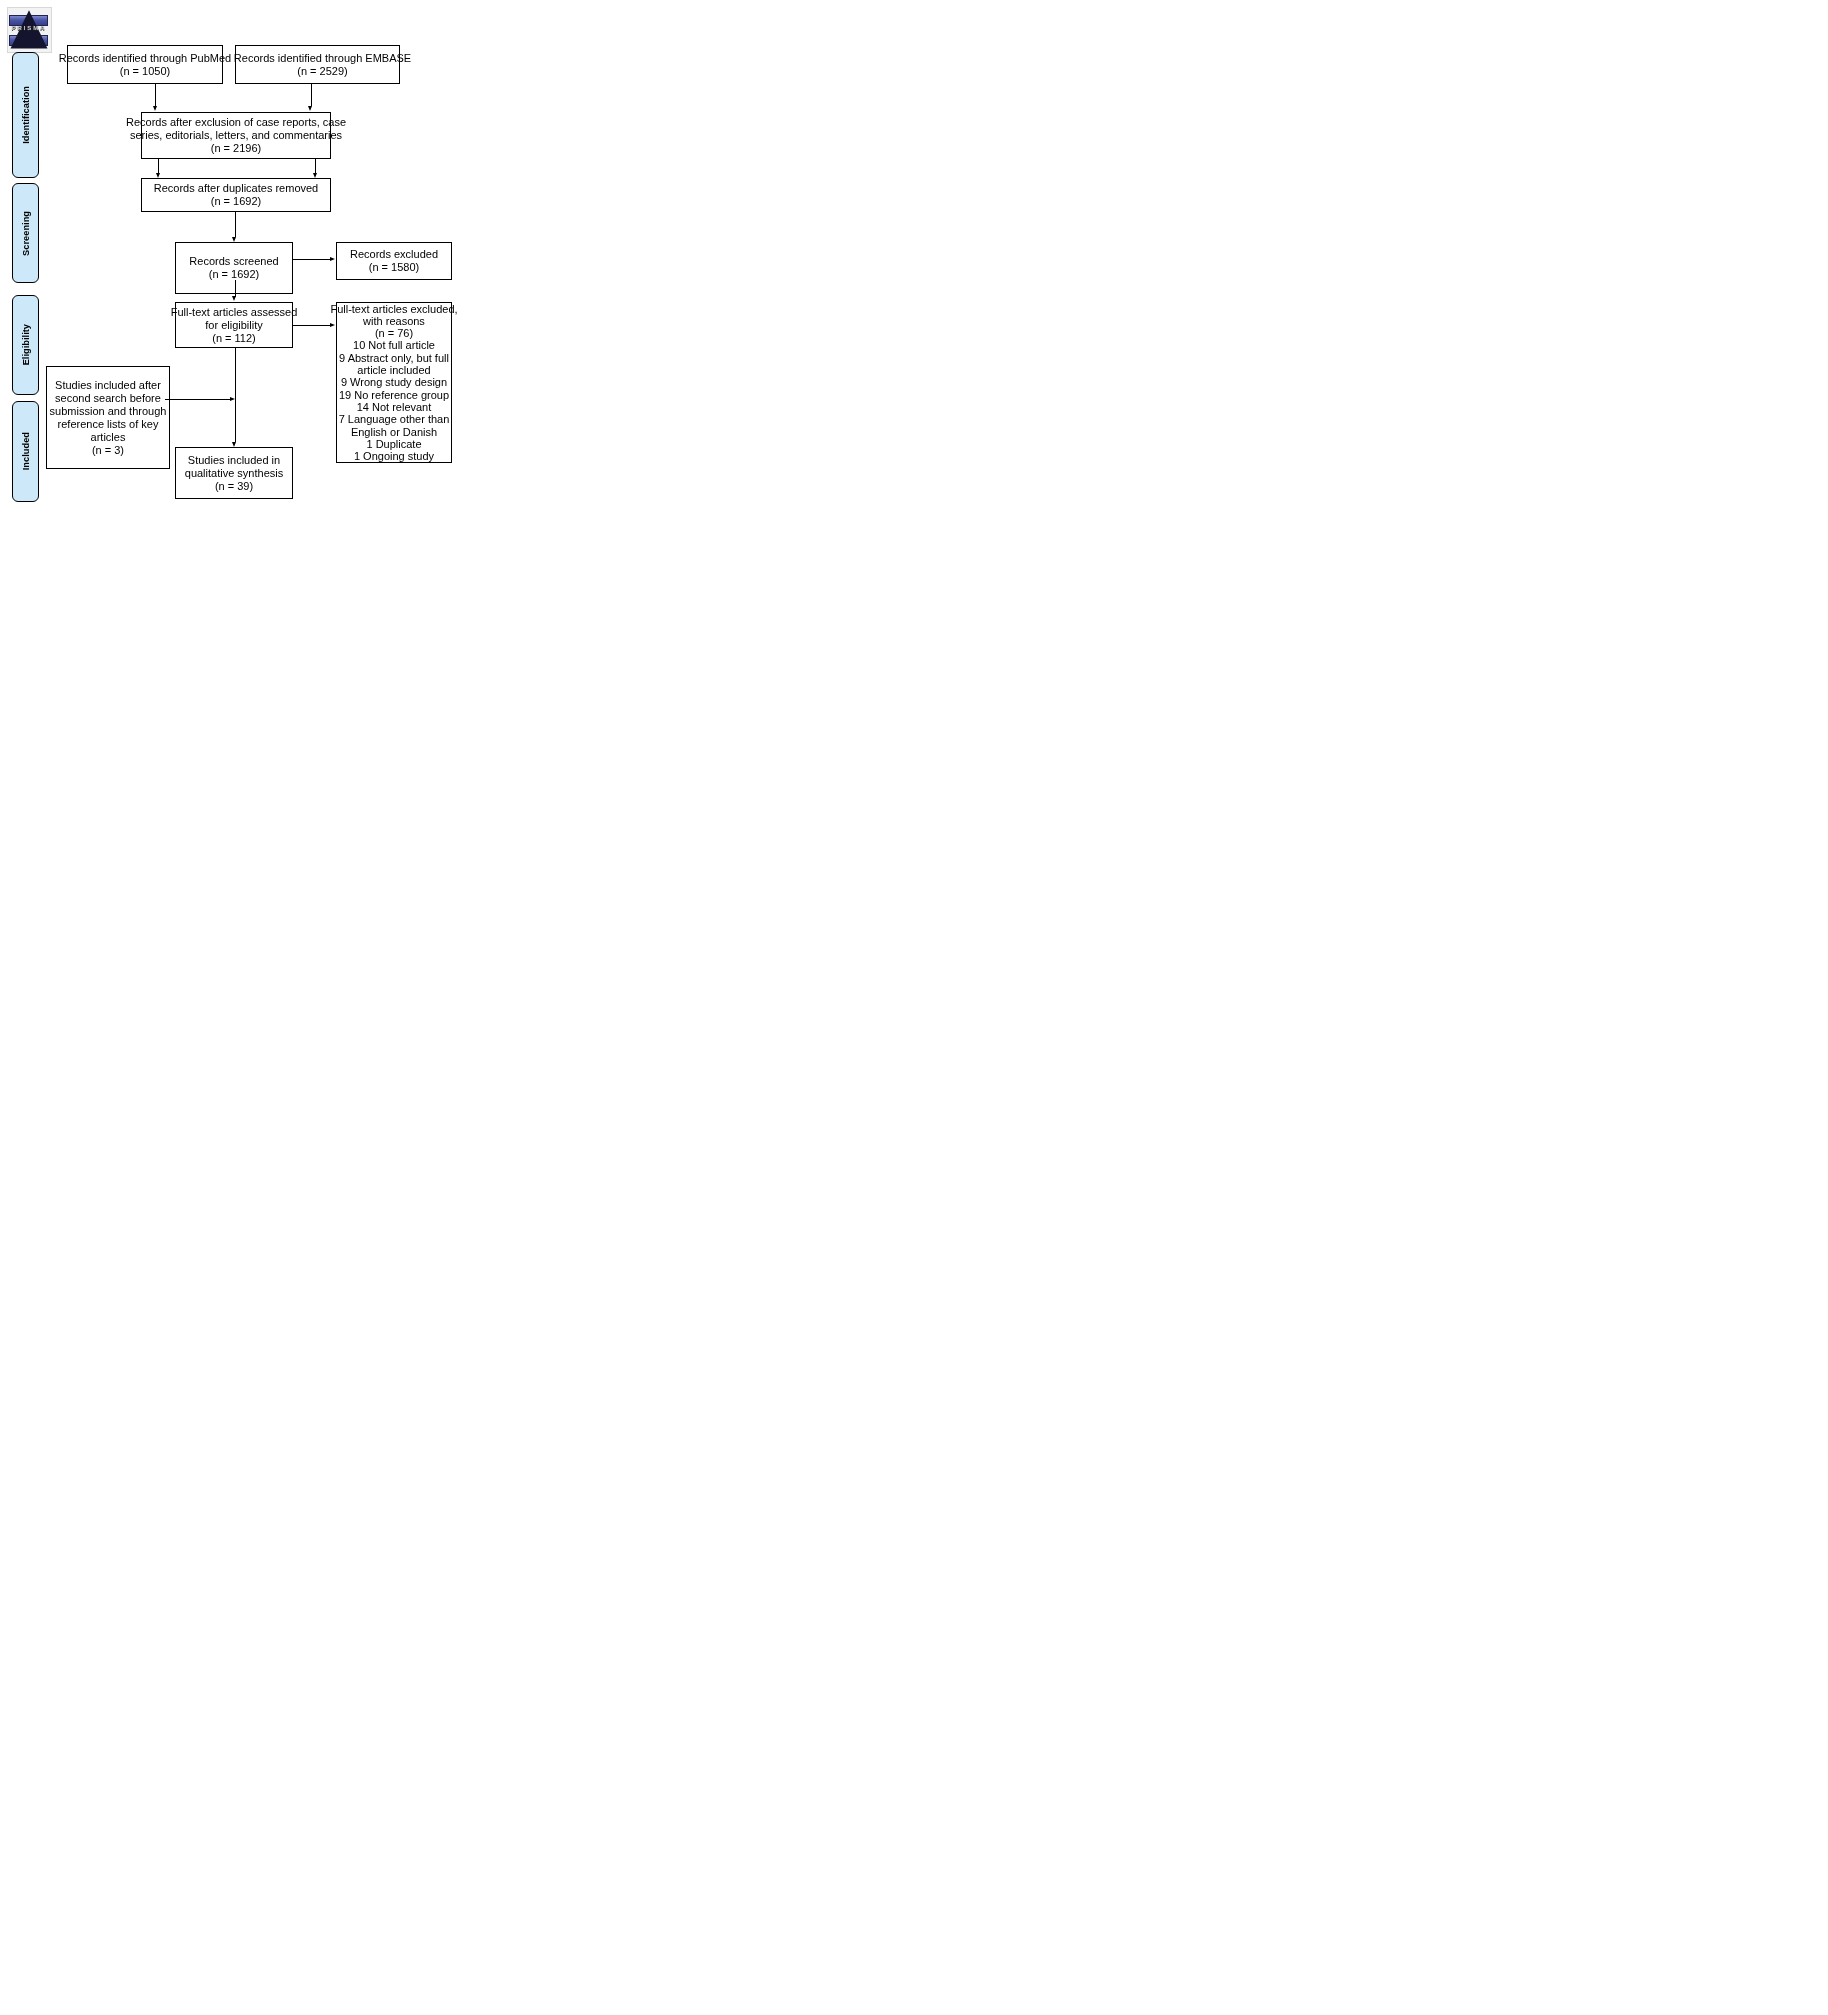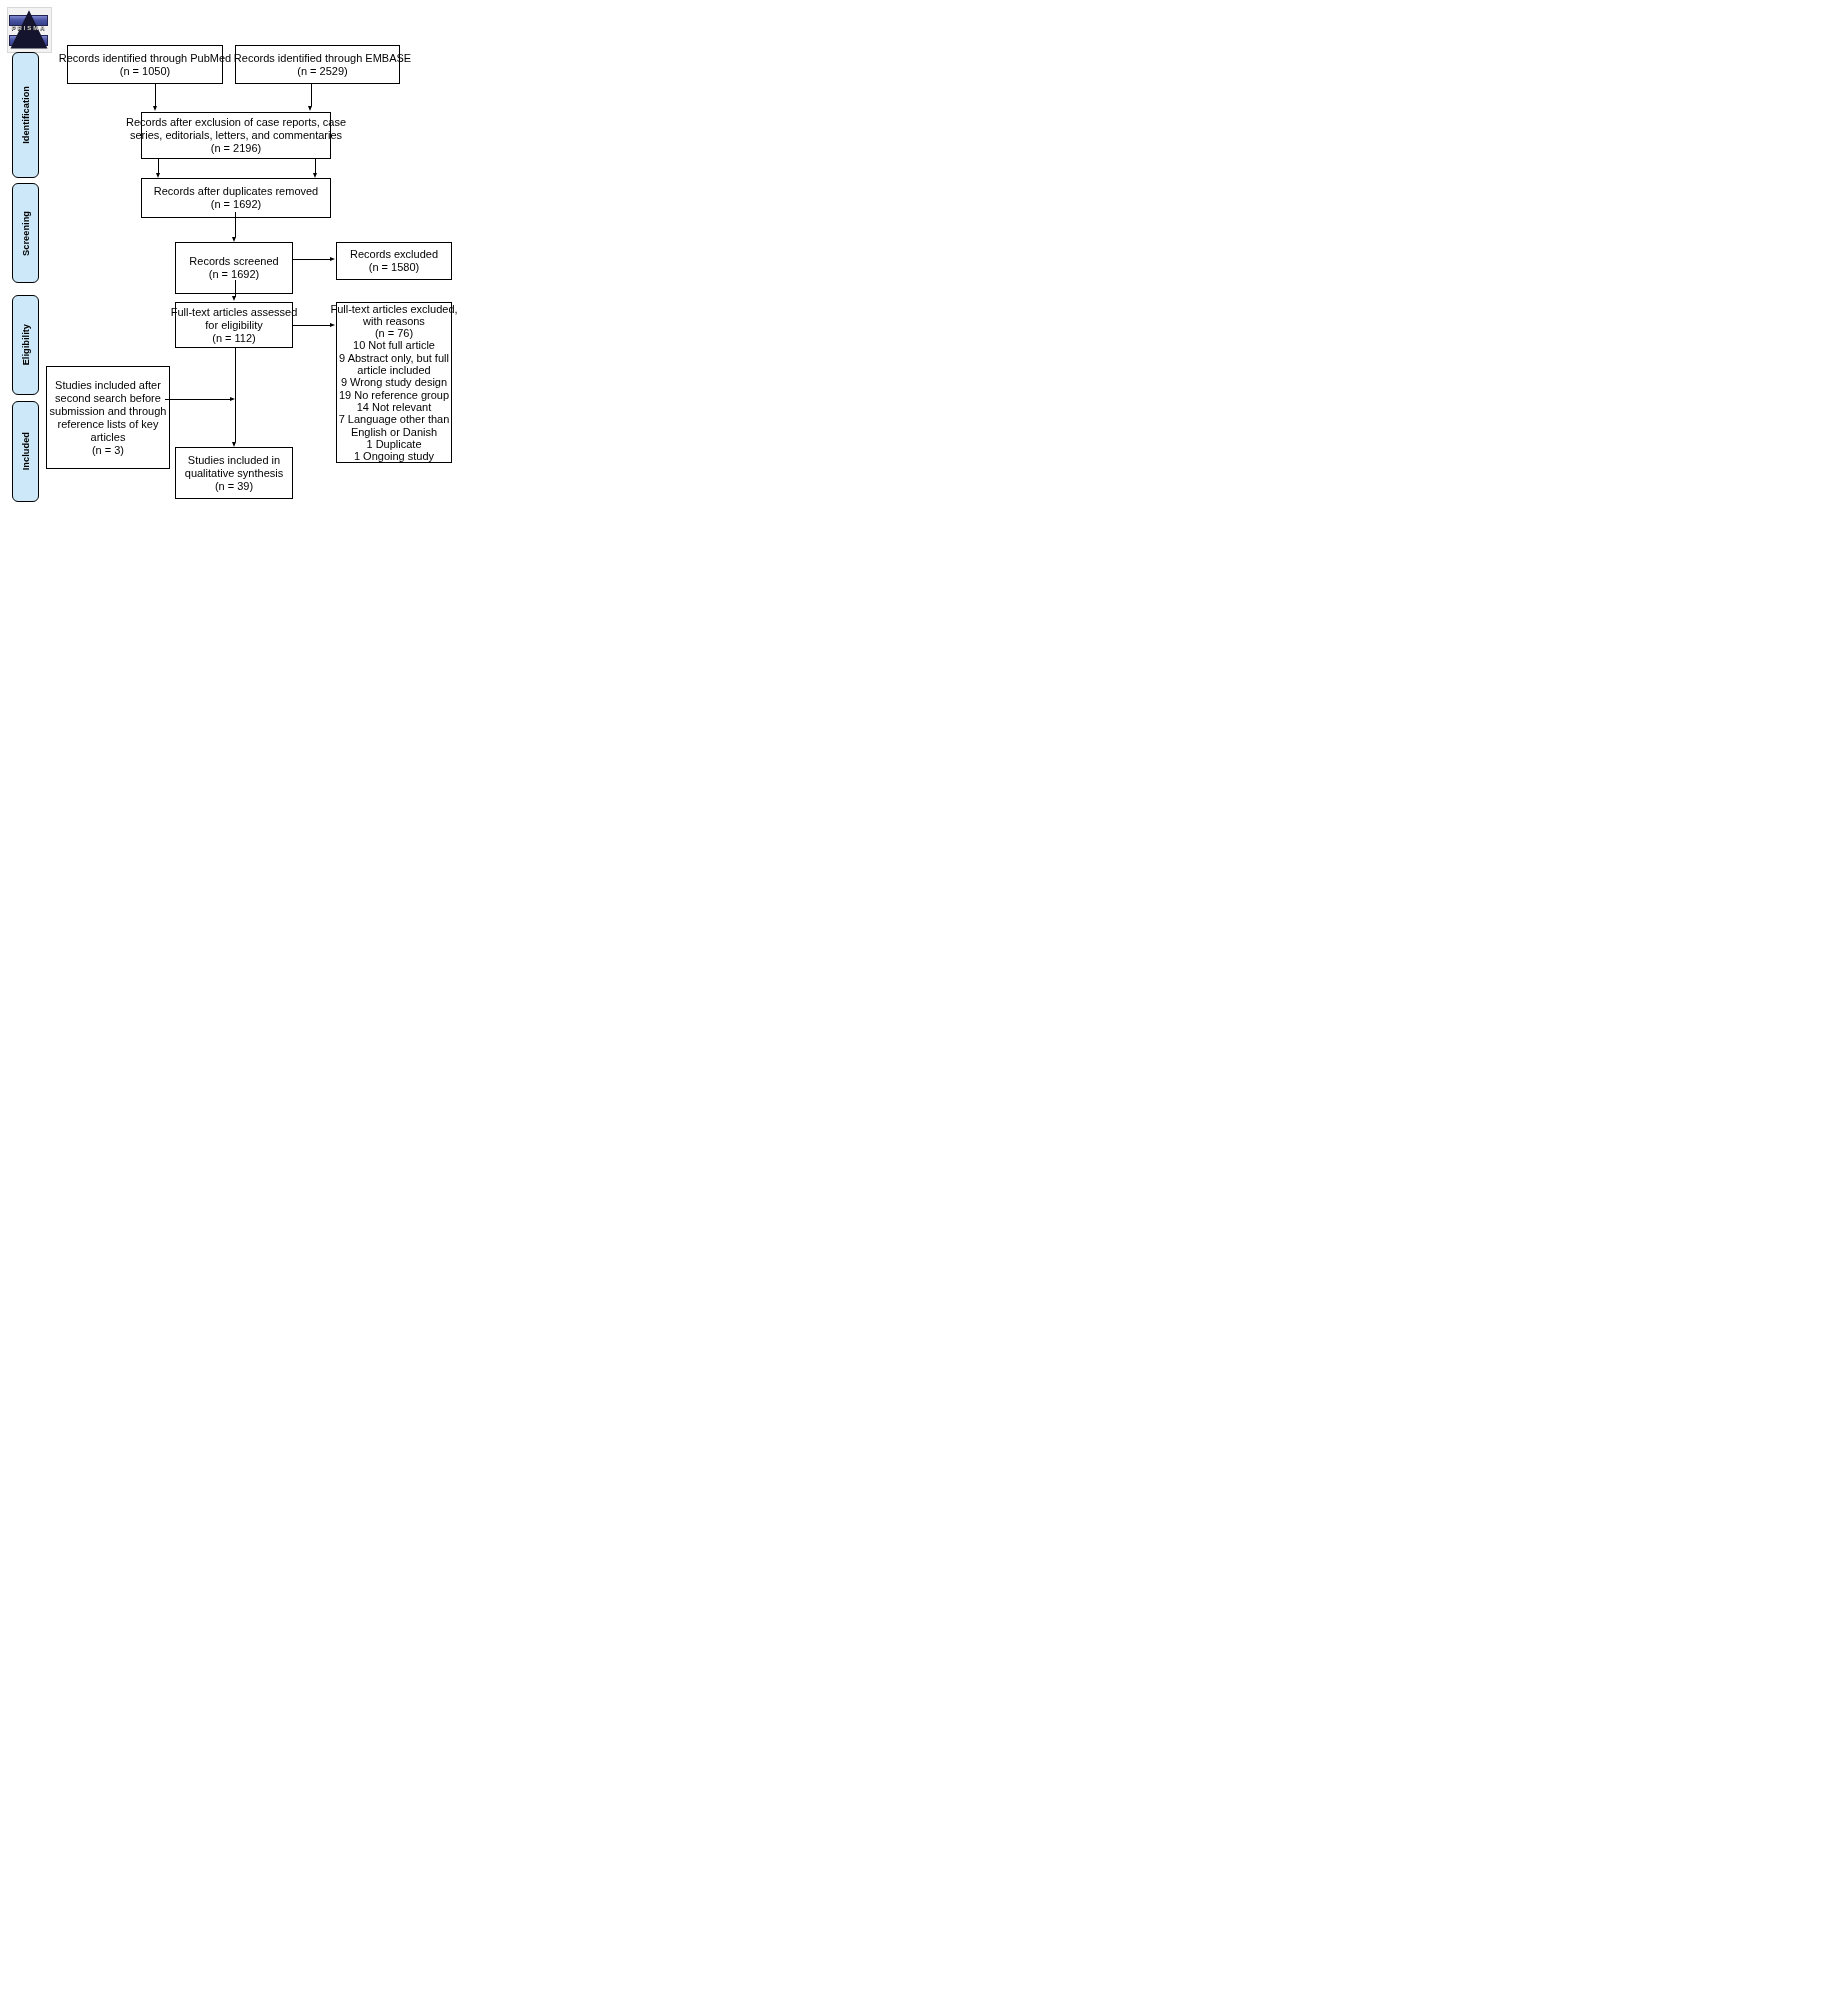--- a/index.html
+++ b/index.html
@@ -41,21 +41,21 @@
   .fbox { position:absolute; background:#ffffff; border:1.2px solid #000;
           box-sizing:border-box; display:flex; flex-direction:column;
           align-items:center; justify-content:center; text-align:center;
           font-size:11px; }
   .fbox .ln { line-height:13px; white-space:nowrap; }
   .fbox.reasons .ln { line-height:12.3px; }
 
   .pubmed       { left:67px; top:45px;  width:156px; height:39px; }
   .embase       { left:235px; top:45px;  width:165px; height:39px;padding-left:10px; }
   .exclusion    { left:141px; top:112px; width:190px; height:47px; }
-  .duplicates   { left:141px; top:178px; width:190px; height:40px; }
+  .duplicates   { left:141px; top:178px; width:190px; height:34px; }
   .screened     { left:175px; top:242px; width:118px; height:52px; }
   .excluded     { left:336px; top:242px; width:116px; height:38px; border-width:0.9px; }
   .fulltext     { left:175px; top:302px; width:118px; height:46px; }
   .reasons      { left:336px; top:302px; width:116px; height:161px; border-width:0.9px; }
   .secondsearch { left:46px;  top:366px; width:124px; height:103px; }
   .qualitative  { left:175px; top:447px; width:118px; height:52px; }
 
   
   .vline { position:absolute; width:0.9px; background:#000; }
   .hline { position:absolute; height:0.9px; background:#000; }

